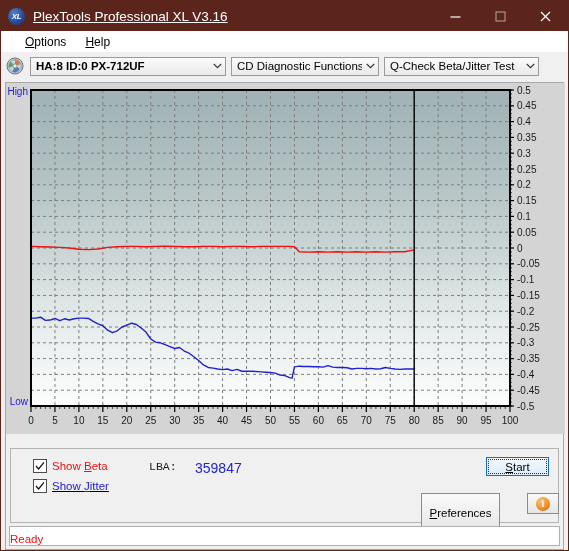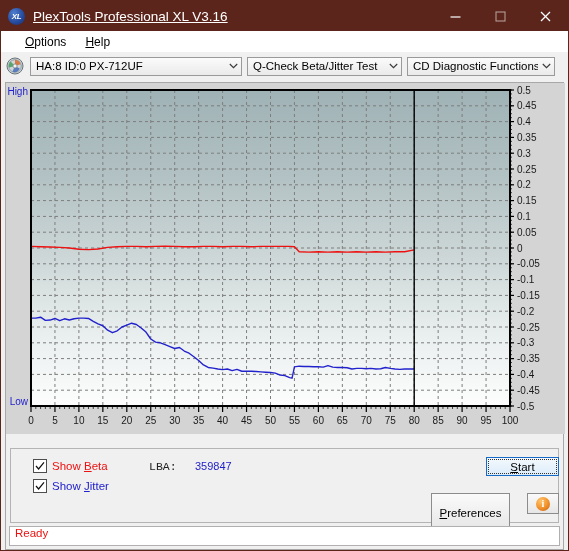--- a/index.html
+++ b/index.html
@@ -106,21 +106,21 @@
     position: relative;
     white-space: nowrap;
     overflow: hidden;
   }
   .combo-label { flex: 1 1 auto; overflow: hidden; text-overflow: clip; }
   .combo .arrow {
     width: 16px;
     flex: 0 0 auto;
     display: flex; align-items: center; justify-content: center;
   }
-  .combo-drive { width: 212px; }
+  .combo-drive { width: 196px; font-weight: bold; }
   .combo-func  { width: 148px; }
   .combo-test  { width: 155px; }
   
   .mainpanel {
     flex: 1 1 auto;
     margin: 2px 4px 0 4px;
     border: 1px solid #a8a8a8;
     background: #f0f0f0;
     position: relative;
   }
@@ -140,21 +140,21 @@
     background: #f0f0f0;
     padding-left: 27px;
   }
   .chk-row {
     position: absolute;
     display: flex;
     align-items: center;
     font-size: 11.5px;
   }
   .chk-beta { left: 22px; top: 10px; }
-  .chk-jitter { left: 22px; top: 30px; }
+  .chk-jitter { left: 22px; top: 30px; text-decoration: underline; }
   .checkbox {
     width: 12px; height: 12px;
     border: 1px solid #4d4d4d;
     background: #ffffff;
     margin-right: 5px;
     position: relative;
     flex: 0 0 auto;
   }
   .checkbox svg { position: absolute; left: 1px; top: 1px; }
   .lbl-beta { color: #ee1111; }
@@ -163,48 +163,48 @@
   .lba-label {
     position: absolute;
     left: 138px; top: 11px;
     font-size: 11.5px;
     color: #222222;
     font-family: Liberation Mono, monospace;
   }
   .lba-value {
     position: absolute;
     left: 184px; top: 11px;
-    font-size: 11px;
+    font-size: 14px;
     color: #2222cc;
   }
   .btn {
     position: absolute;
     box-sizing: border-box;
     border: 1px solid #8c8c8c;
     background: linear-gradient(#fafafa, #e6e6e6);
     font-size: 11.5px;
     color: #000;
     display: flex;
     align-items: center;
     justify-content: center;
   }
   .btn u { text-decoration: underline; }
   .btn-start {
     left: 475px; top: 8px;
-    width: 73px; height: 19px;
+    width: 63px; height: 19px;
     border: 1px solid #1569c7;
     background: linear-gradient(#f4f9fd, #dcecfa);
   }
   .btn-start .focusrect {
     position: absolute;
     left: 1px; top: 1px; right: 1px; bottom: 1px;
     border: 1px dotted #333;
   }
   .btn-prefs {
-    left: 420px; top: 44px;
+    left: 410px; top: 44px;
     width: 79px; height: 39px;
   }
   .btn-info {
     left: 516px; top: 44px;
     width: 32px; height: 21px;
   }
   .info-circle {
     width: 14px; height: 14px;
     border-radius: 50%;
     background: radial-gradient(circle at 35% 28%, #ffc46a 0%, #f0902a 55%, #c25e10 100%);
@@ -217,22 +217,21 @@
   }
   
   .statusbar {
     position: absolute;
     left: 3px; right: 3px; bottom: 3px;
     height: 20px;
     box-sizing: border-box;
     border: 1px solid #b0b0b0;
     background: #ffffff;
     display: flex;
-    align-items: flex-start;
-    padding-left: 5px;
+    align-items: flex-end;
     font-size: 11.5px;
     color: #ee1111;
   }
 </style>
 </head>
 <body>
 
 <div class="window">
 
   <div class="titlebar">
@@ -277,31 +276,31 @@
 
     <div class="combo combo-drive">
       <span class="combo-label">HA:8 ID:0  PX-712UF</span>
       <span class="arrow">
         <svg width="9" height="6" viewBox="0 0 9 6">
             <polyline points="0.8,1 4.5,4.6 8.2,1" fill="none" stroke="#3c3c3c" stroke-width="1.2"></polyline>
           </svg>
       </span>
     </div>
 
-    <div class="combo combo-test">
-      <span class="combo-label">Q-Check Beta/Jitter Test</span>
+    <div class="combo combo-func">
+      <span class="combo-label">CD Diagnostic Functions</span>
       <span class="arrow">
         <svg width="9" height="6" viewBox="0 0 9 6">
             <polyline points="0.8,1 4.5,4.6 8.2,1" fill="none" stroke="#3c3c3c" stroke-width="1.2"></polyline>
           </svg>
       </span>
     </div>
 
-    <div class="combo combo-func">
-      <span class="combo-label">CD Diagnostic Functions</span>
+    <div class="combo combo-test">
+      <span class="combo-label">Q-Check Beta/Jitter Test</span>
       <span class="arrow">
         <svg width="9" height="6" viewBox="0 0 9 6">
             <polyline points="0.8,1 4.5,4.6 8.2,1" fill="none" stroke="#3c3c3c" stroke-width="1.2"></polyline>
           </svg>
       </span>
     </div>
   </div>
 
   <div class="mainpanel">
 

